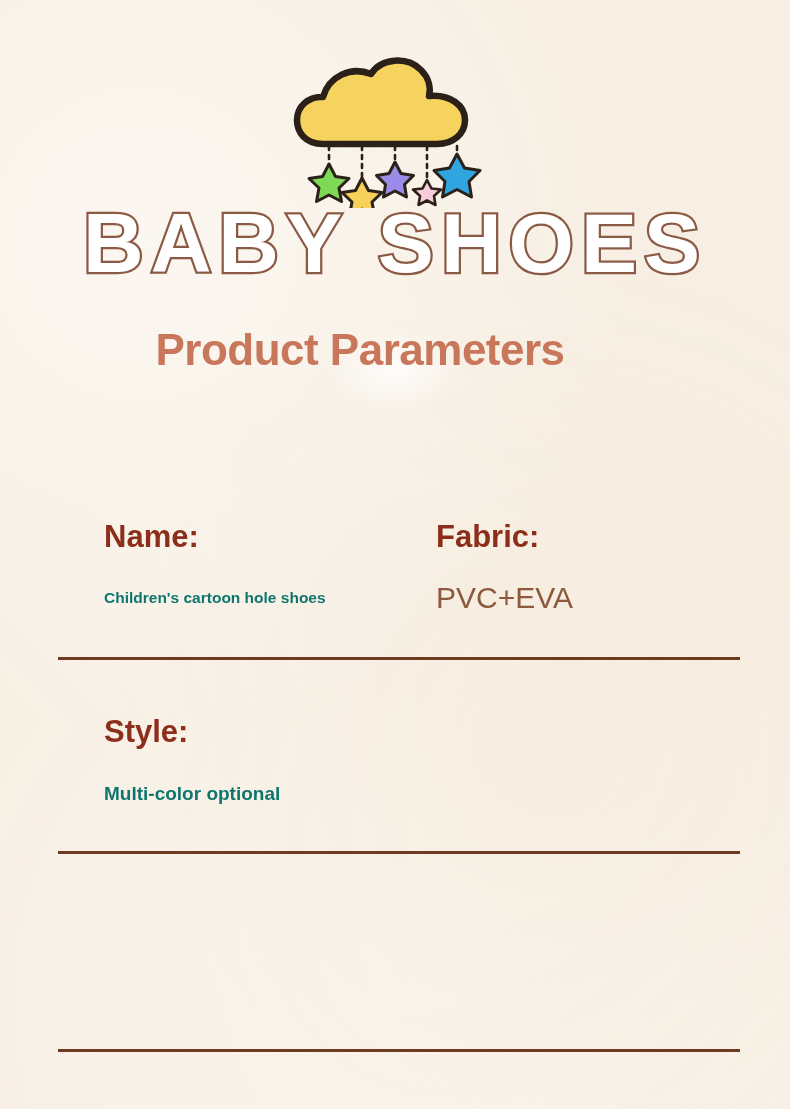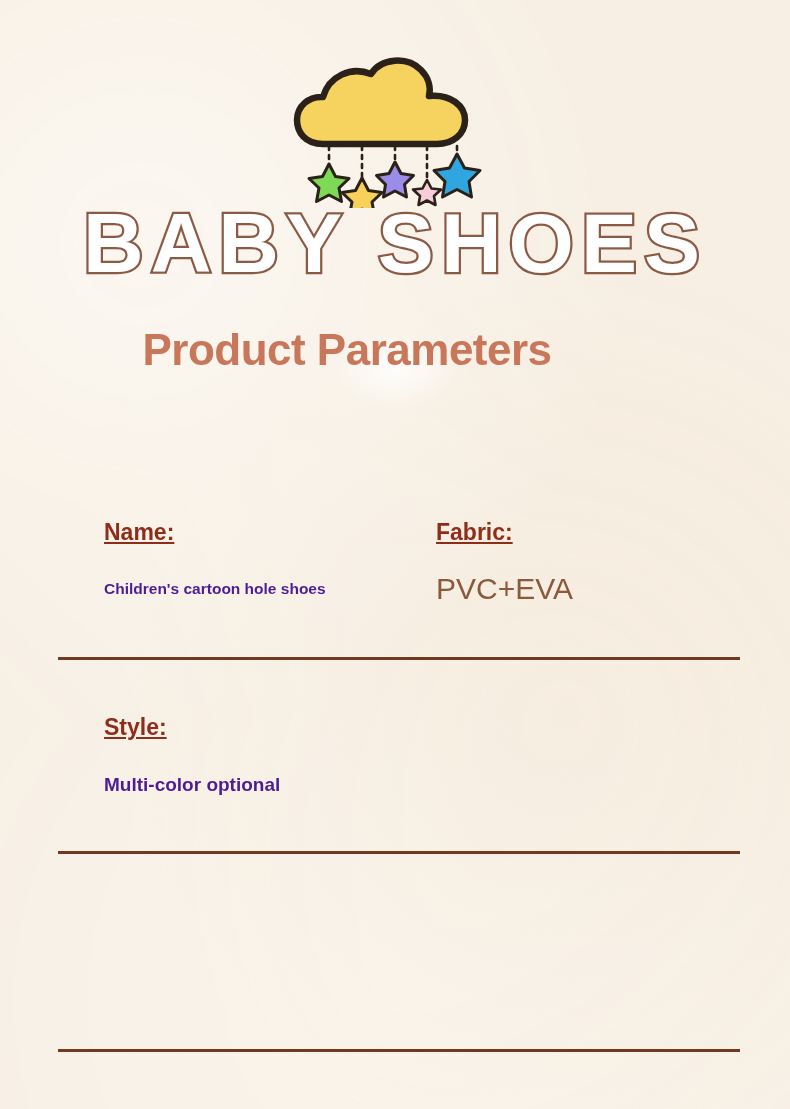--- a/index.html
+++ b/index.html
@@ -62,20 +62,21 @@
     position: absolute;
     left: 0;
     top: 325px;
     width: 694px;
     text-align: center;
     font-size: 44px;
     font-weight: 700;
     letter-spacing: -0.5px;
     color: #c9775b;
     font-family: "Liberation Sans", sans-serif;
+    padding-left: 13px;
   }
 
   
   .subtitle-glow {
     position: absolute;
     left: 330px;
     top: 330px;
     width: 130px;
     height: 80px;
     background: radial-gradient(ellipse at center, rgba(255,255,255,0.85) 0%, rgba(255,255,255,0) 70%);
@@ -102,27 +103,27 @@
   .spec-cell.left  { left: 104px; width: 330px; }
   .spec-cell.right { left: 436px; width: 300px; }
 
   .spec-label {
     color: #8d2e1a;
     font-weight: 700;
     line-height: 1.1;
     white-space: nowrap;
   }
   .spec-value {
-    color: #4c1d95;
+    color: #0f766e;
     line-height: 1.1;
     white-space: nowrap;
   }
 
   
-  .lbl-lg    { font-size: 23px; text-decoration: underline; }
+  .lbl-lg    { font-size: 31px; }
   .lbl-sm    { font-size: 16px; }
 
   .val-bold-sm  { font-size: 15.5px; font-weight: 700; margin-top: 35px; }
   .val-plain-lg { font-size: 30px;   font-weight: 400; margin-top: 27px; color: #8a5a3b; }
 
   .divider {
     position: absolute;
     left: 58px;
     width: 682px;
     height: 3px;

